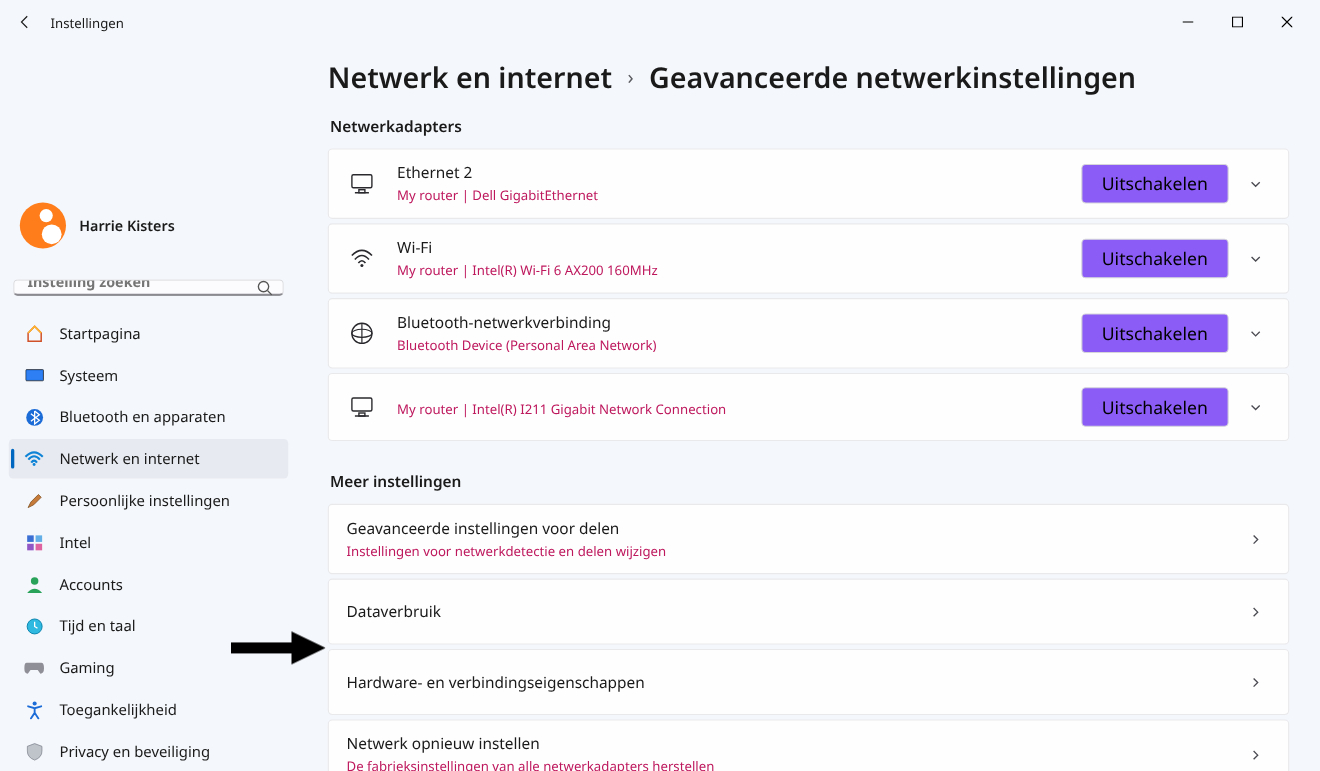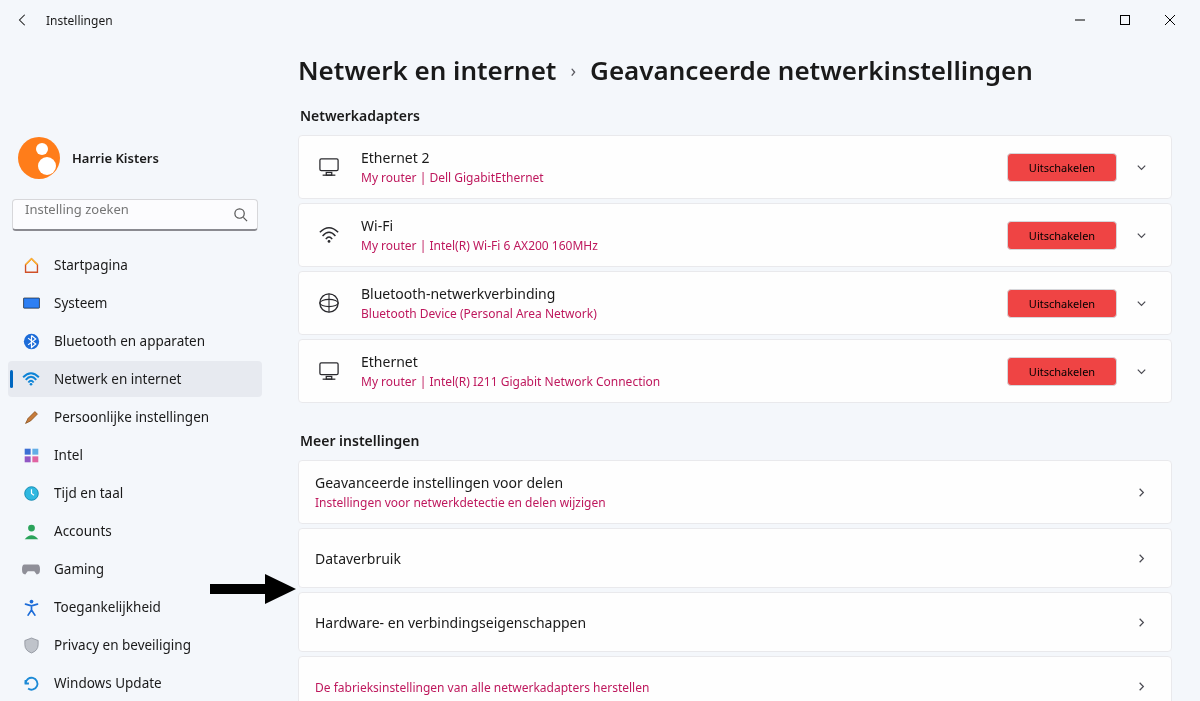--- a/index.html
+++ b/index.html
@@ -15,21 +15,21 @@
 
 .sidebar { width: 270px; padding: 0 8px 0 8px; display: flex; flex-direction: column; justify-content: flex-end; }
 .user { display: flex; align-items: center; gap: 12px; padding: 8px 10px 18px 10px; }
 .avatar { width: 42px; height: 42px; border-radius: 50%; background: #ff7d1a; position: relative; overflow: hidden; }
 .avatar::before, .avatar::after { content: ""; position: absolute; background: #fff; border-radius: 50%; }
 .avatar::before { width: 12px; height: 12px; top: 6px; left: 18px; }
 .avatar::after { width: 18px; height: 18px; bottom: 4px; right: 4px; }
 .user-name { font-size: 13px; font-weight: 600; }
 
 .search-wrap { position: relative; margin: 0 4px 12px 4px; }
-.search { width: 100%; height: 32px; border: 1px solid #d7d7da; border-bottom: 2px solid #8a8a90; border-radius: 4px; background: #fcfcfe; padding: 0 34px 11px 12px; font-size: 13px; outline: none; }
+.search { width: 100%; height: 15px; border: 1px solid #d7d7da; border-bottom: 2px solid #8a8a90; border-radius: 4px; background: #fcfcfe; padding: 0 34px 11px 12px; font-size: 13px; outline: none; font-weight: bold; }
 .search-icon { position: absolute; right: 10px; top: 8px; color: #555; pointer-events: none; }
 
 .nav-list { list-style: none; display: flex; flex-direction: column; gap: 2px; margin-top: 4px; }
 .nav-item { display: flex; align-items: center; gap: 14px; height: 36px; padding: 0 10px 0 14px; border-radius: 4px; font-size: 13.5px; cursor: pointer; position: relative; }
 .nav-item.active { background: #e7eaf0; }
 .nav-item.active::before { content: ""; position: absolute; left: 2px; top: 9px; bottom: 9px; width: 3px; background: #0067c0; border-radius: 2px; }
 .nav-icon { width: 18px; height: 18px; display: flex; align-items: center; justify-content: center; font-size: 16px; }
 
 .content { flex: 1; padding: 12px 28px 20px 28px; overflow-y: auto; }
 .breadcrumb { display: flex; align-items: center; gap: 14px; font-size: 26px; font-weight: 600; margin-bottom: 18px; }
@@ -39,21 +39,21 @@
 .section-title { font-size: 14px; font-weight: 600; margin: 6px 0 10px 2px; color: #1a1a1a; }
 
 .cards { display: flex; flex-direction: column; gap: 4px; }
 .card { background: #fefefe; border: 1px solid #e9e9ec; border-radius: 4px; display: flex; align-items: center; padding: 12px 16px; min-height: 60px; cursor: default; }
 .card.clickable { cursor: pointer; }
 .card-icon { width: 28px; height: 28px; display: flex; align-items: center; justify-content: center; margin-right: 18px; color: #2a2a2e; }
 .card-body { flex: 1; min-width: 0; }
 .card-title { font-size: 14px; color: #1a1a1a; }
 .card-sub { font-size: 12px; color: #be185d; margin-top: 2px; }
 .card-actions { display: flex; align-items: center; gap: 10px; }
-.btn { background: #ef4444; border: 1px solid #d6d6da; border-radius: 4px; padding: 6px 18px; font-size: 11px; cursor: pointer; min-width: 110px; }
+.btn { background: #8b5cf6; border: 1px solid #d6d6da; border-radius: 4px; padding: 6px 18px; font-size: 16px; cursor: pointer; min-width: 110px; }
 .chevron { width: 28px; height: 28px; display: flex; align-items: center; justify-content: center; color: #4a4a52; cursor: pointer; }
 .arrow-annot { position: absolute; left: 210px; top: 574px; pointer-events: none; }
 .spacer { height: 22px; }
 </style>
 </head>
 <body>
 
 <div class="titlebar">
   <div class="back">
     <svg width="14" height="14" viewBox="0 0 16 16">
@@ -150,38 +150,38 @@
               <rect x="11" y="2" width="7" height="7" fill="#63aee6"></rect>
               <rect x="2" y="11" width="7" height="7" fill="#9157c4"></rect>
               <rect x="11" y="11" width="7" height="7" fill="#e063a1"></rect>
             </svg>
           </span>
         <span>Intel</span>
       </li>
       <li class="nav-item">
         <span class="nav-icon">
             <svg width="17" height="17" viewBox="0 0 20 20">
+              <circle cx="10" cy="6" r="4" fill="#2aa35a"></circle>
+              <path d="M2 19 Q10 10 18 19 Z" fill="#2aa35a"></path>
+            </svg>
+          </span>
+        <span>Accounts</span>
+      </li>
+      <li class="nav-item">
+        <span class="nav-icon">
+            <svg width="17" height="17" viewBox="0 0 20 20">
               <circle cx="10" cy="10" r="8" fill="#2fb8e0"></circle>
               <circle cx="10" cy="10" r="8" fill="none" stroke="#0682ab" stroke-width="1"></circle>
               <path d="M10 5 V10 L13 12" stroke="#fff" stroke-width="1.4" fill="none"></path>
             </svg>
           </span>
         <span>Tijd en taal</span>
       </li>
       <li class="nav-item">
         <span class="nav-icon">
-            <svg width="17" height="17" viewBox="0 0 20 20">
-              <circle cx="10" cy="6" r="4" fill="#2aa35a"></circle>
-              <path d="M2 19 Q10 10 18 19 Z" fill="#2aa35a"></path>
-            </svg>
-          </span>
-        <span>Accounts</span>
-      </li>
-      <li class="nav-item">
-        <span class="nav-icon">
             <svg width="18" height="13" viewBox="0 0 22 14">
               <path d="M3 1 H19 Q22 1 22 7 Q22 13 18 13 L15 9 H7 L4 13 Q0 13 0 7 Q0 1 3 1 Z" fill="#8f8f98"></path>
             </svg>
           </span>
         <span>Gaming</span>
       </li>
       <li class="nav-item">
         <span class="nav-icon">
             <svg width="17" height="17" viewBox="0 0 20 20">
               <circle cx="10" cy="3" r="2.2" fill="#1c6cd8"></circle>
@@ -190,29 +190,20 @@
           </span>
         <span>Toegankelijkheid</span>
       </li>
       <li class="nav-item">
         <span class="nav-icon">
             <svg width="15" height="17" viewBox="0 0 18 20">
               <path d="M9 1 L17 4 V9 Q17 16 9 19 Q1 16 1 9 V4 Z" fill="#bfc3ca" stroke="#7d828c" stroke-width="0.8"></path>
             </svg>
           </span>
         <span>Privacy en beveiliging</span>
-      </li>
-      <li class="nav-item">
-        <span class="nav-icon">
-            <svg width="17" height="17" viewBox="0 0 20 20">
-              <path d="M3 10 A7 7 0 1 1 6 16" stroke="#1c8ad6" stroke-width="2.2" fill="none"></path>
-              <path d="M3 6 V10 H7" stroke="#1c8ad6" stroke-width="2.2" fill="none"></path>
-            </svg>
-          </span>
-        <span>Windows Update</span>
       </li>
     </ul>
   </div>
 
   <div class="content">
     <div class="breadcrumb">
       <span class="crumb-link">Netwerk en internet</span>
       <span class="crumb-sep">›</span>
       <span>Geavanceerde netwerkinstellingen</span>
     </div>
@@ -289,21 +280,20 @@
 
       <div class="card">
         <span class="card-icon">
             <svg width="22" height="20" viewBox="0 0 24 22">
               <rect x="2" y="2" width="20" height="13" rx="1.5" fill="none" stroke="#2a2a2e" stroke-width="1.4"></rect>
               <rect x="9" y="17" width="6" height="3" fill="none" stroke="#2a2a2e" stroke-width="1.4"></rect>
               <line x1="5" y1="20" x2="19" y2="20" stroke="#2a2a2e" stroke-width="1.4"></line>
             </svg>
           </span>
         <div class="card-body">
-          <div class="card-title">Ethernet</div>
           <div class="card-sub">My router | Intel(R) I211 Gigabit Network Connection</div>
         </div>
         <div class="card-actions">
           <button class="btn">Uitschakelen</button>
           <span class="chevron">
               <svg width="13" height="13" viewBox="0 0 14 14">
                 <path d="M3 5 L7 9 L11 5" stroke="#4a4a52" stroke-width="1.3" fill="none"></path>
               </svg>
             </span>
         </div>
@@ -339,20 +329,21 @@
           <div class="card-title">Hardware- en verbindingseigenschappen</div>
         </div>
         <span class="chevron">
             <svg width="13" height="13" viewBox="0 0 14 14">
               <path d="M5 3 L9 7 L5 11" stroke="#4a4a52" stroke-width="1.3" fill="none"></path>
             </svg>
           </span>
       </div>
       <div class="card clickable">
         <div class="card-body">
+          <div class="card-title">Netwerk opnieuw instellen</div>
           <div class="card-sub">De fabrieksinstellingen van alle netwerkadapters herstellen</div>
         </div>
         <span class="chevron">
             <svg width="13" height="13" viewBox="0 0 14 14">
               <path d="M5 3 L9 7 L5 11" stroke="#4a4a52" stroke-width="1.3" fill="none"></path>
             </svg>
           </span>
       </div>
     </div>
   </div>

